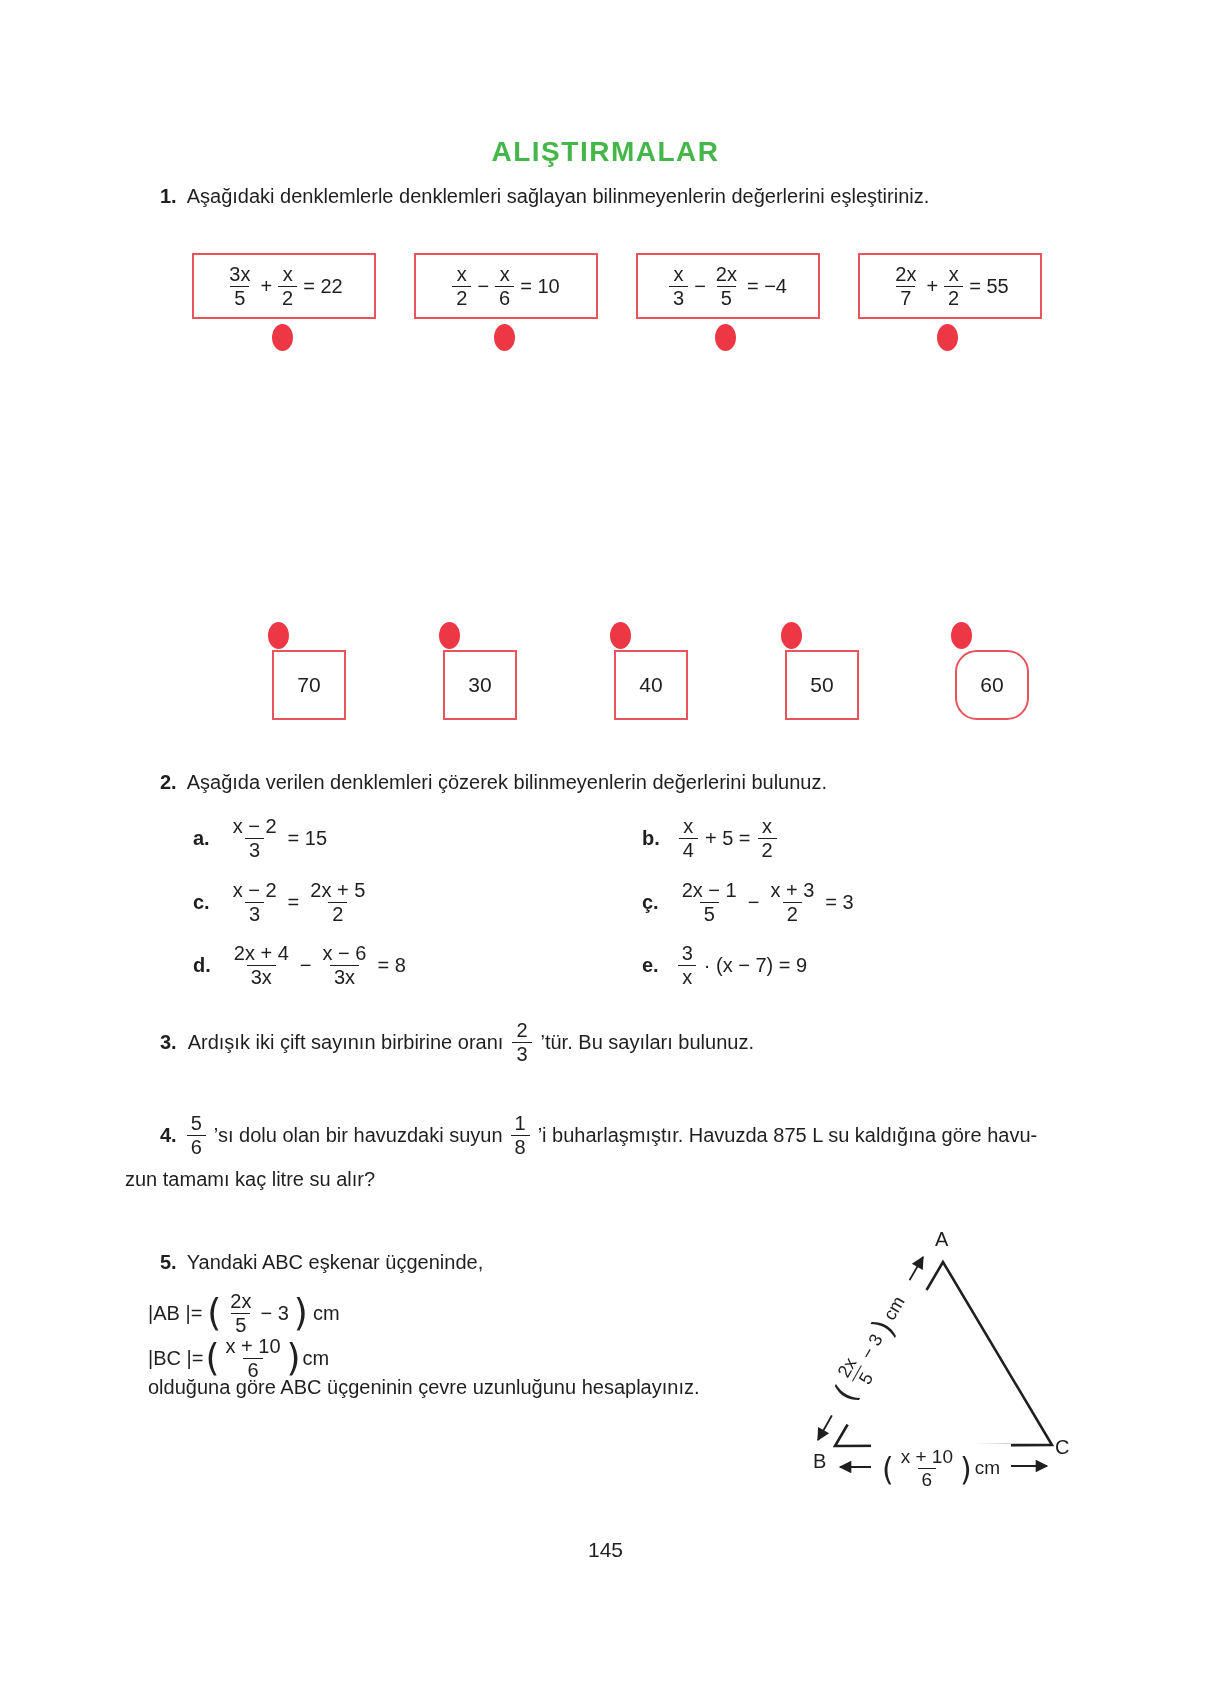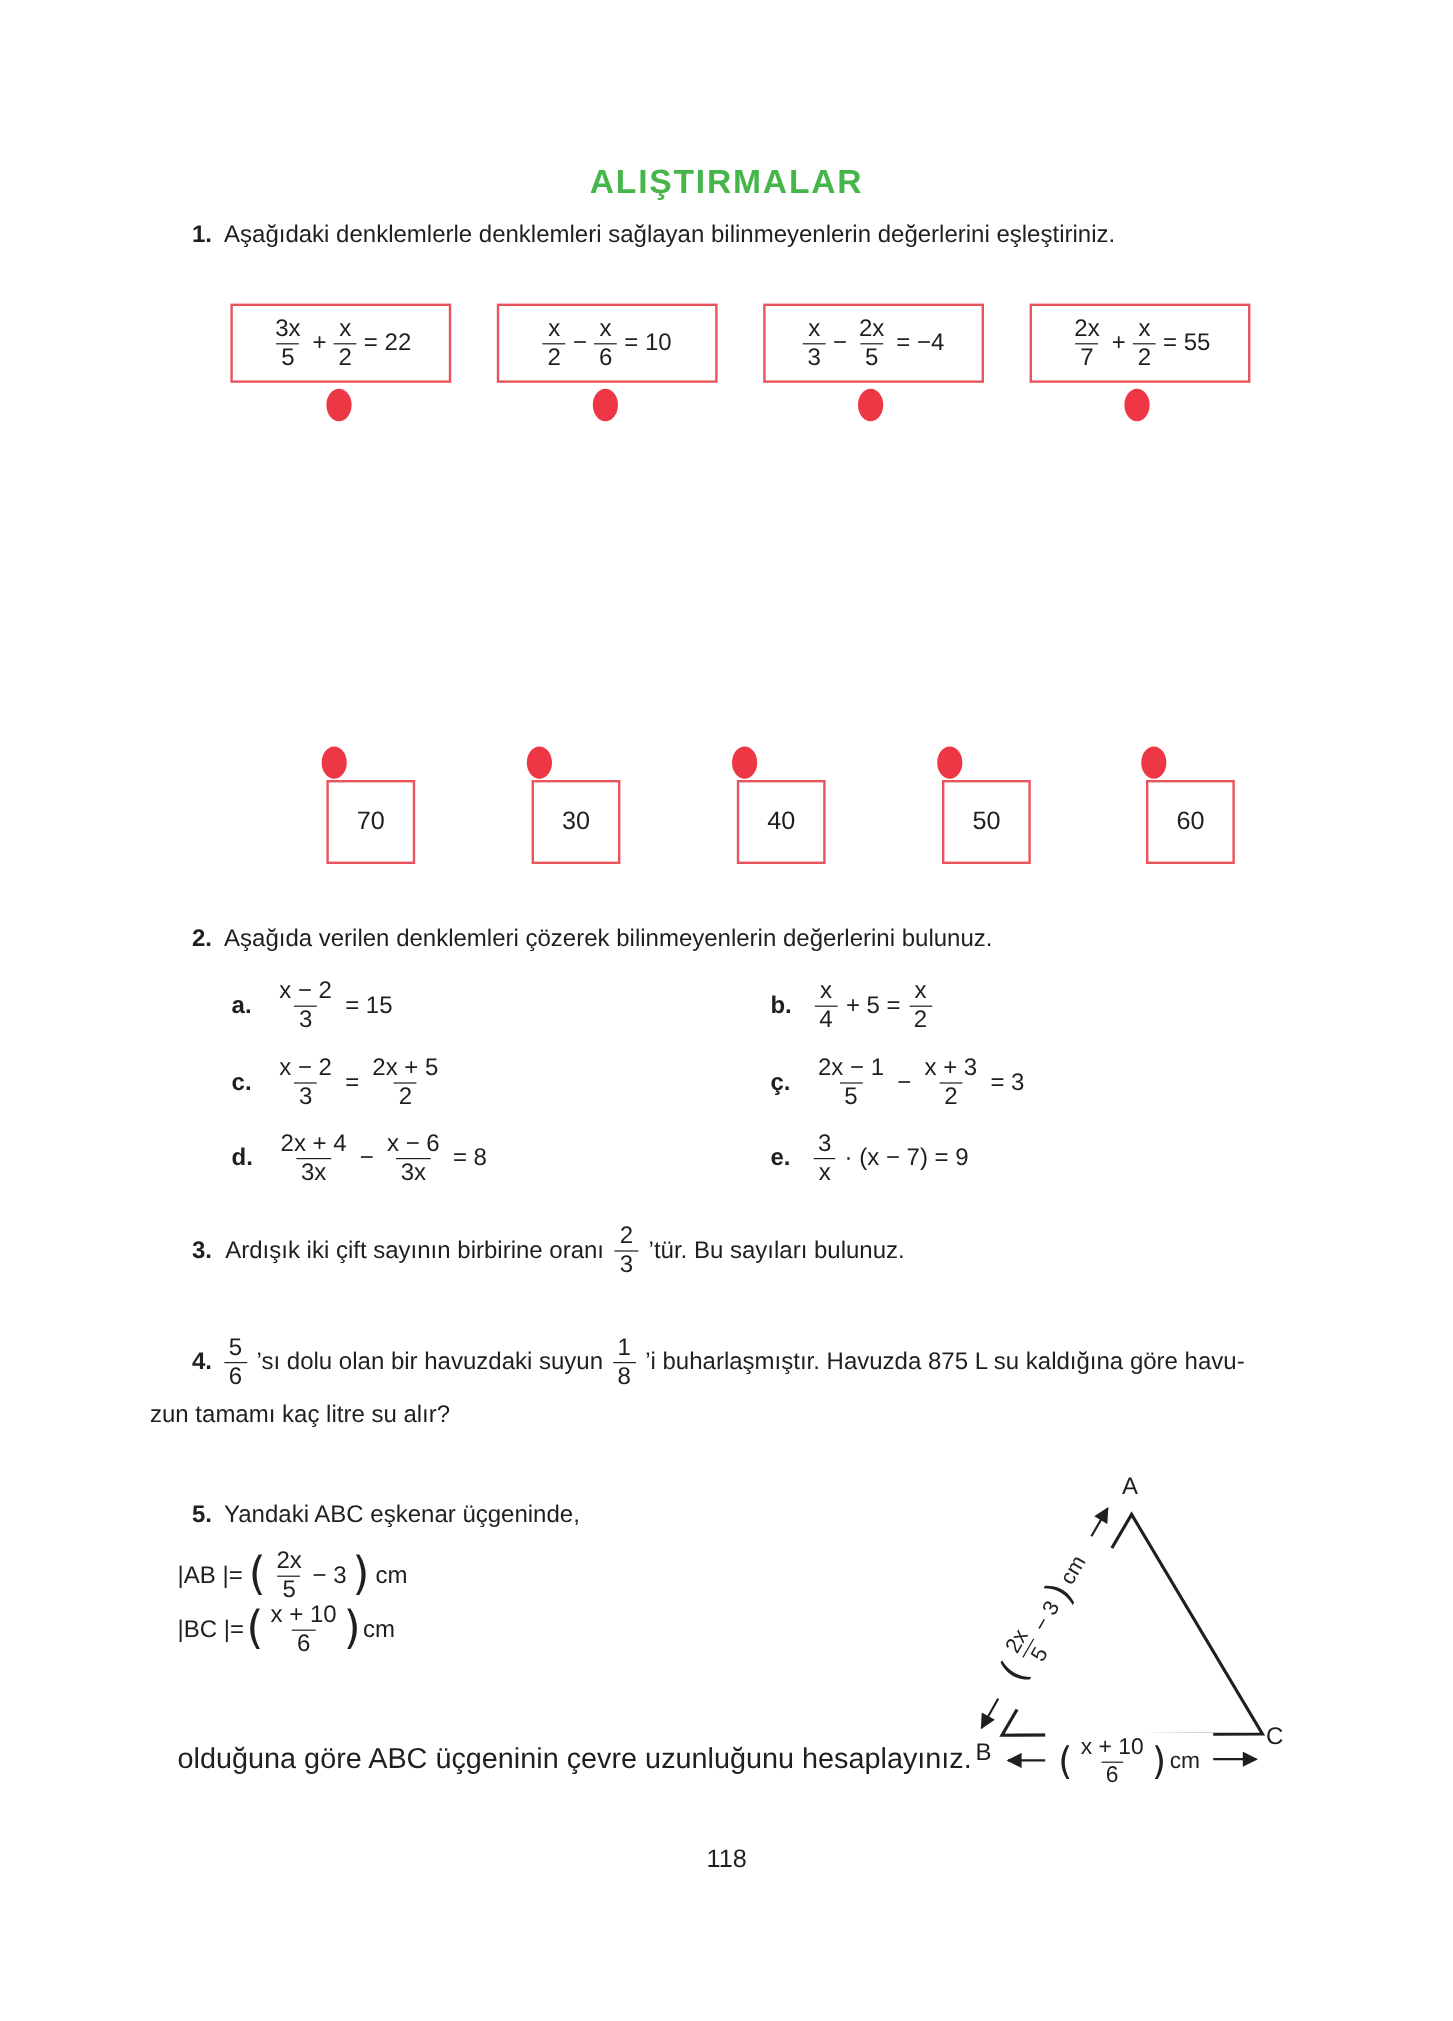--- a/index.html
+++ b/index.html
@@ -137,21 +137,21 @@
     </div>
   <div class="ansbox" style="left:415px;">
       <span>30</span>
     </div>
   <div class="ansbox" style="left:586px;">
       <span>40</span>
     </div>
   <div class="ansbox" style="left:757px;">
       <span>50</span>
     </div>
-  <div class="ansbox" style="left:927px;">
+  <div class="ansbox" style="left:927px;border-radius:22px;">
       <span>60</span>
     </div>
 
   <div class="abs prompt" style="left:160px; top:770px;">
     <span class="qnum">2.</span>
     <span>Aşağıda verilen denklemleri çözerek bilinmeyenlerin değerlerini bulunuz.</span>
   </div>
 
   <div class="abs eq" style="left:193px; top:812px; height:52px;">
     <span class="ilabel">a.</span>
@@ -271,21 +271,21 @@
     <span>|BC |=</span>
     <span class="bp">(</span>
     <span class="fr">
         <span class="n">x + 10</span>
         <span class="d">6</span>
       </span>
     <span class="bp">)</span>
     <span>cm</span>
   </div>
 
-  <div class="abs" style="left:148px; top:1452px; font-size:24px;">olduğuna göre ABC üçgeninin çevre uzunluğunu hesaplayınız.</div>
+  <div class="abs" style="left:148px; top:1376px; font-size:20px;">olduğuna göre ABC üçgeninin çevre uzunluğunu hesaplayınız.</div>
 
   <div class="fig">
     <svg width="440" height="360" viewBox="0 0 440 360">
       <defs>
         <marker id="arr" viewBox="0 0 10 10" refX="9" refY="5" markerWidth="9" markerHeight="7" orient="auto">
           <path d="M0,0 L10,5 L0,10 z" fill="#1f1f1f"></path>
         </marker>
       </defs>
       <path d="M188,112 L80,296 L297,295 Z" fill="none" stroke="#1f1f1f" stroke-width="2.6"></path>
       <line x1="115" y1="198" x2="168" y2="107" stroke="#1f1f1f" stroke-width="1.8" marker-end="url(#arr)"></line>
@@ -313,15 +313,15 @@
       <span class="bp sm">(</span>
       <span class="fr">
           <span class="n">x + 10</span>
           <span class="d">6</span>
         </span>
       <span class="bp sm">)</span>
       <span>cm</span>
     </div>
   </div>
 
-  <div class="abs pagenum">118</div>
+  <div class="abs pagenum">145</div>
 
 </div>
 
 </body></html>

